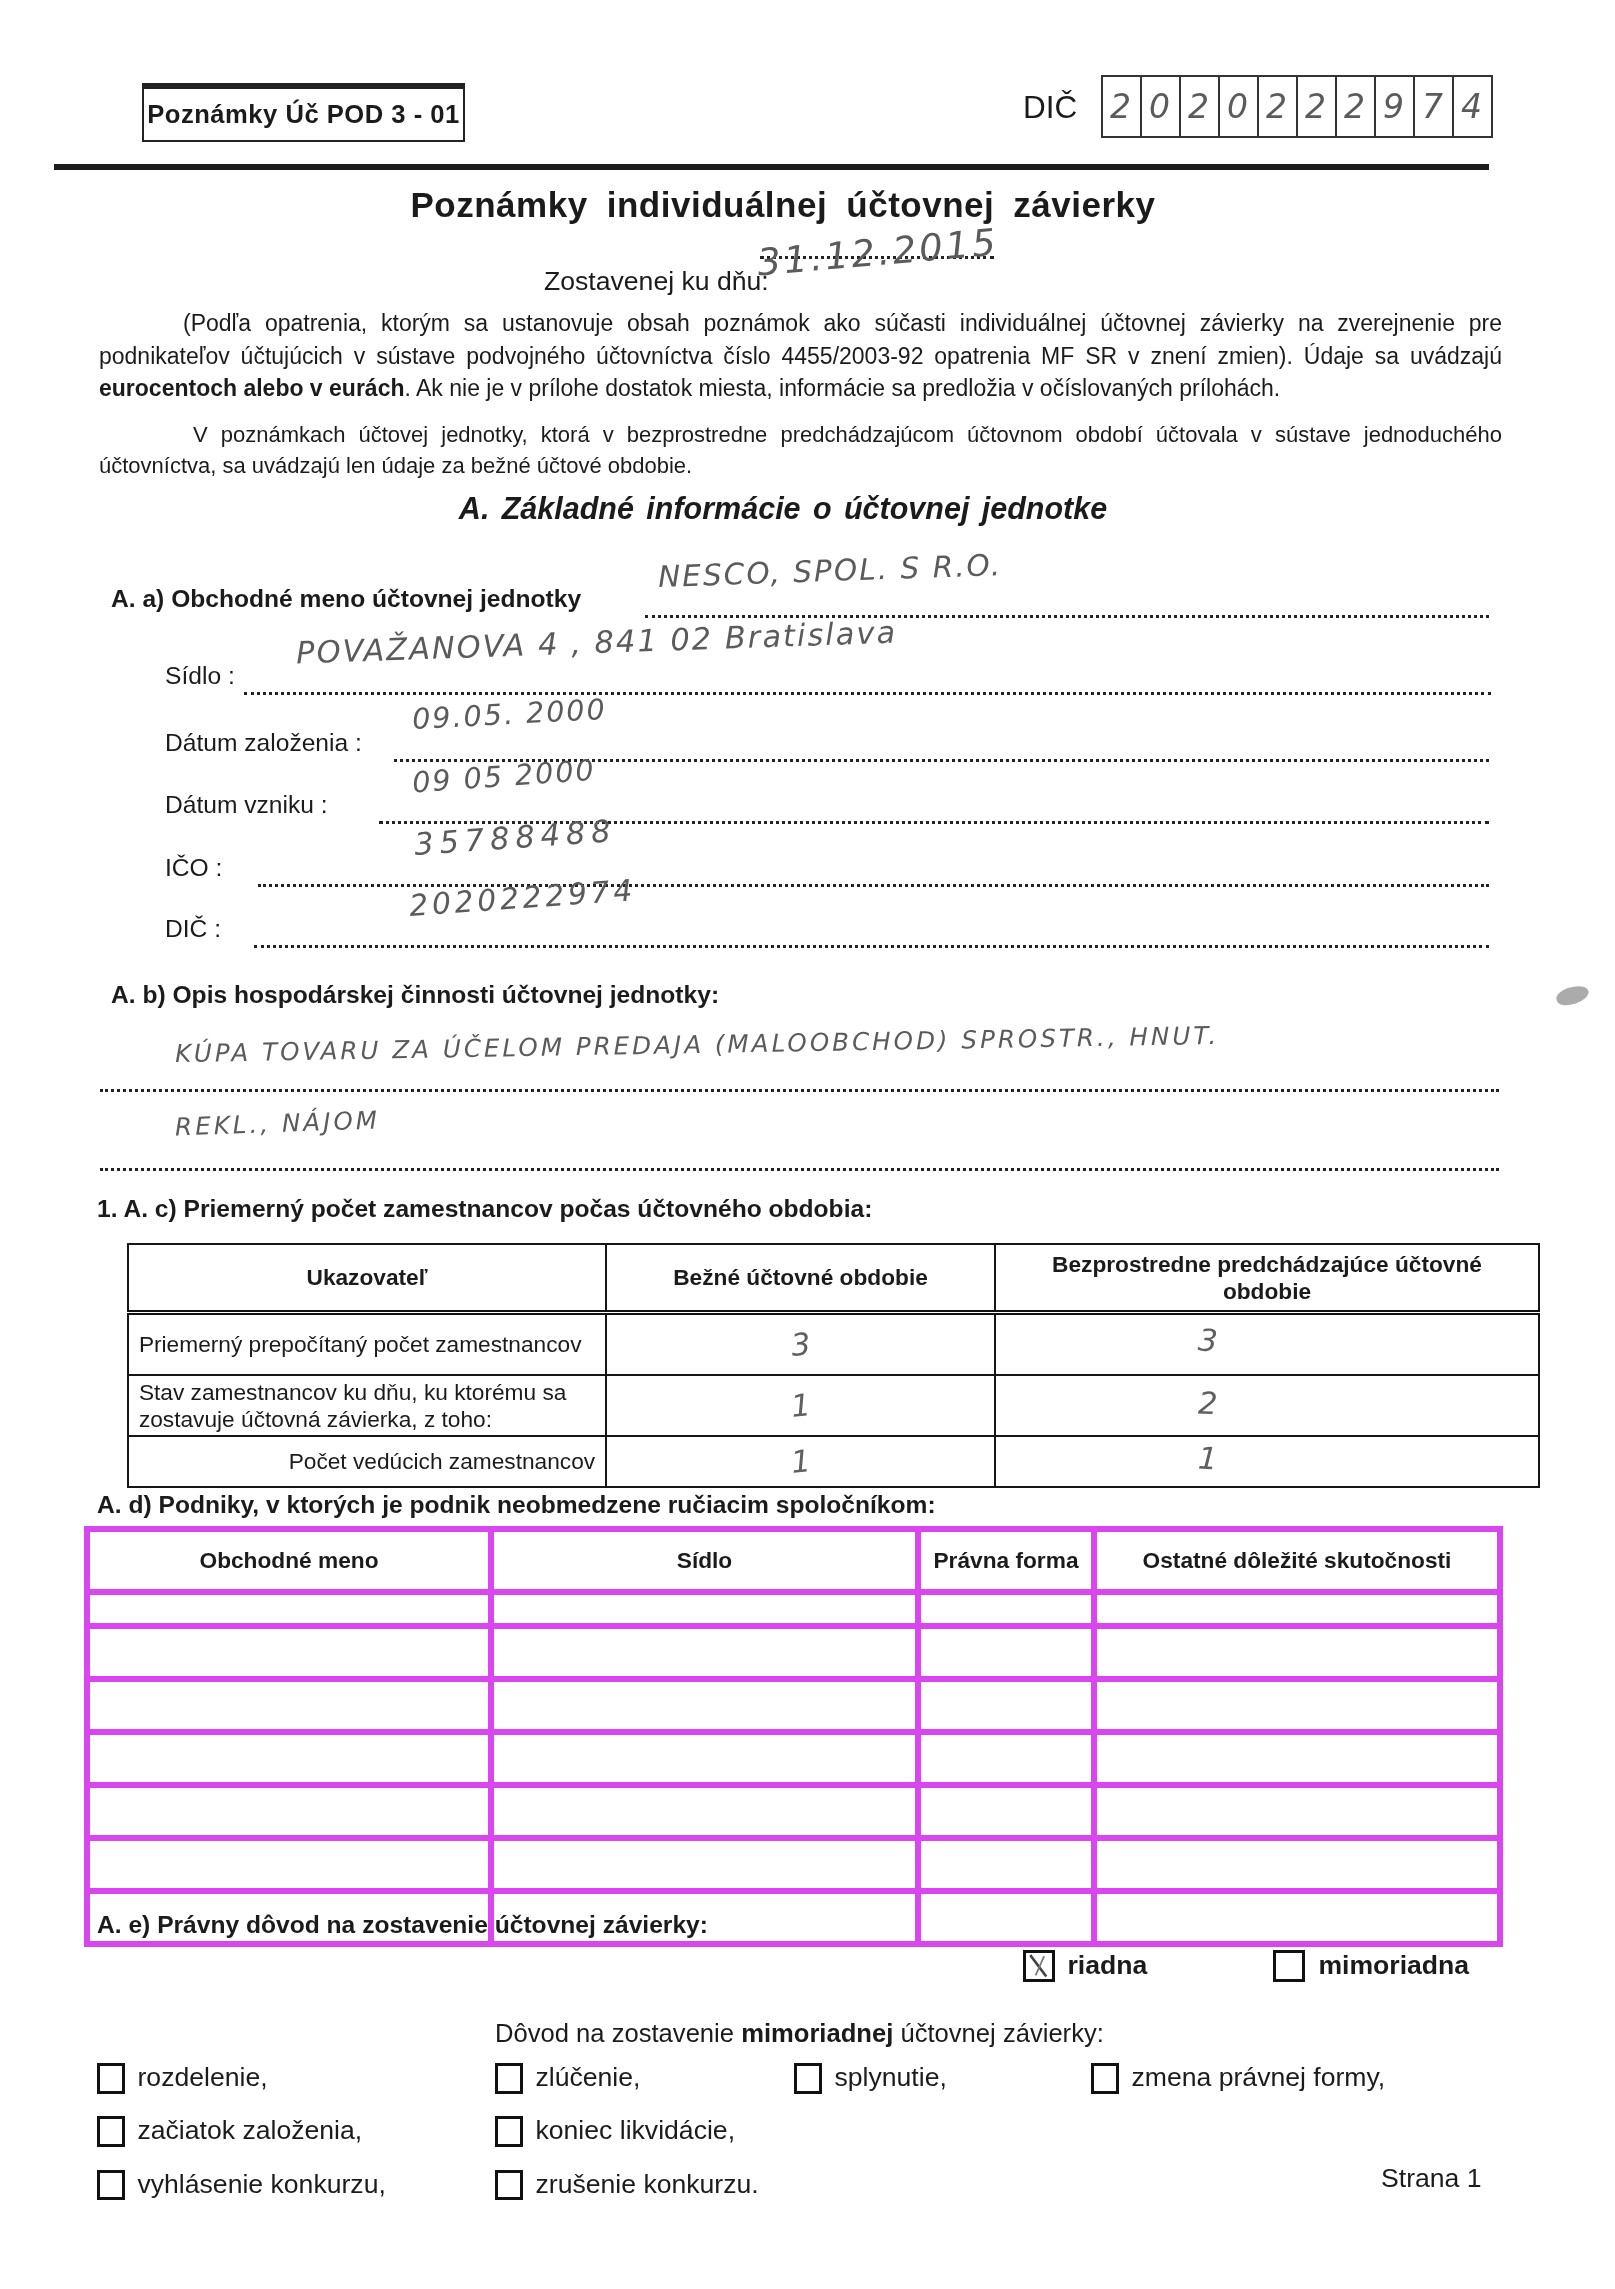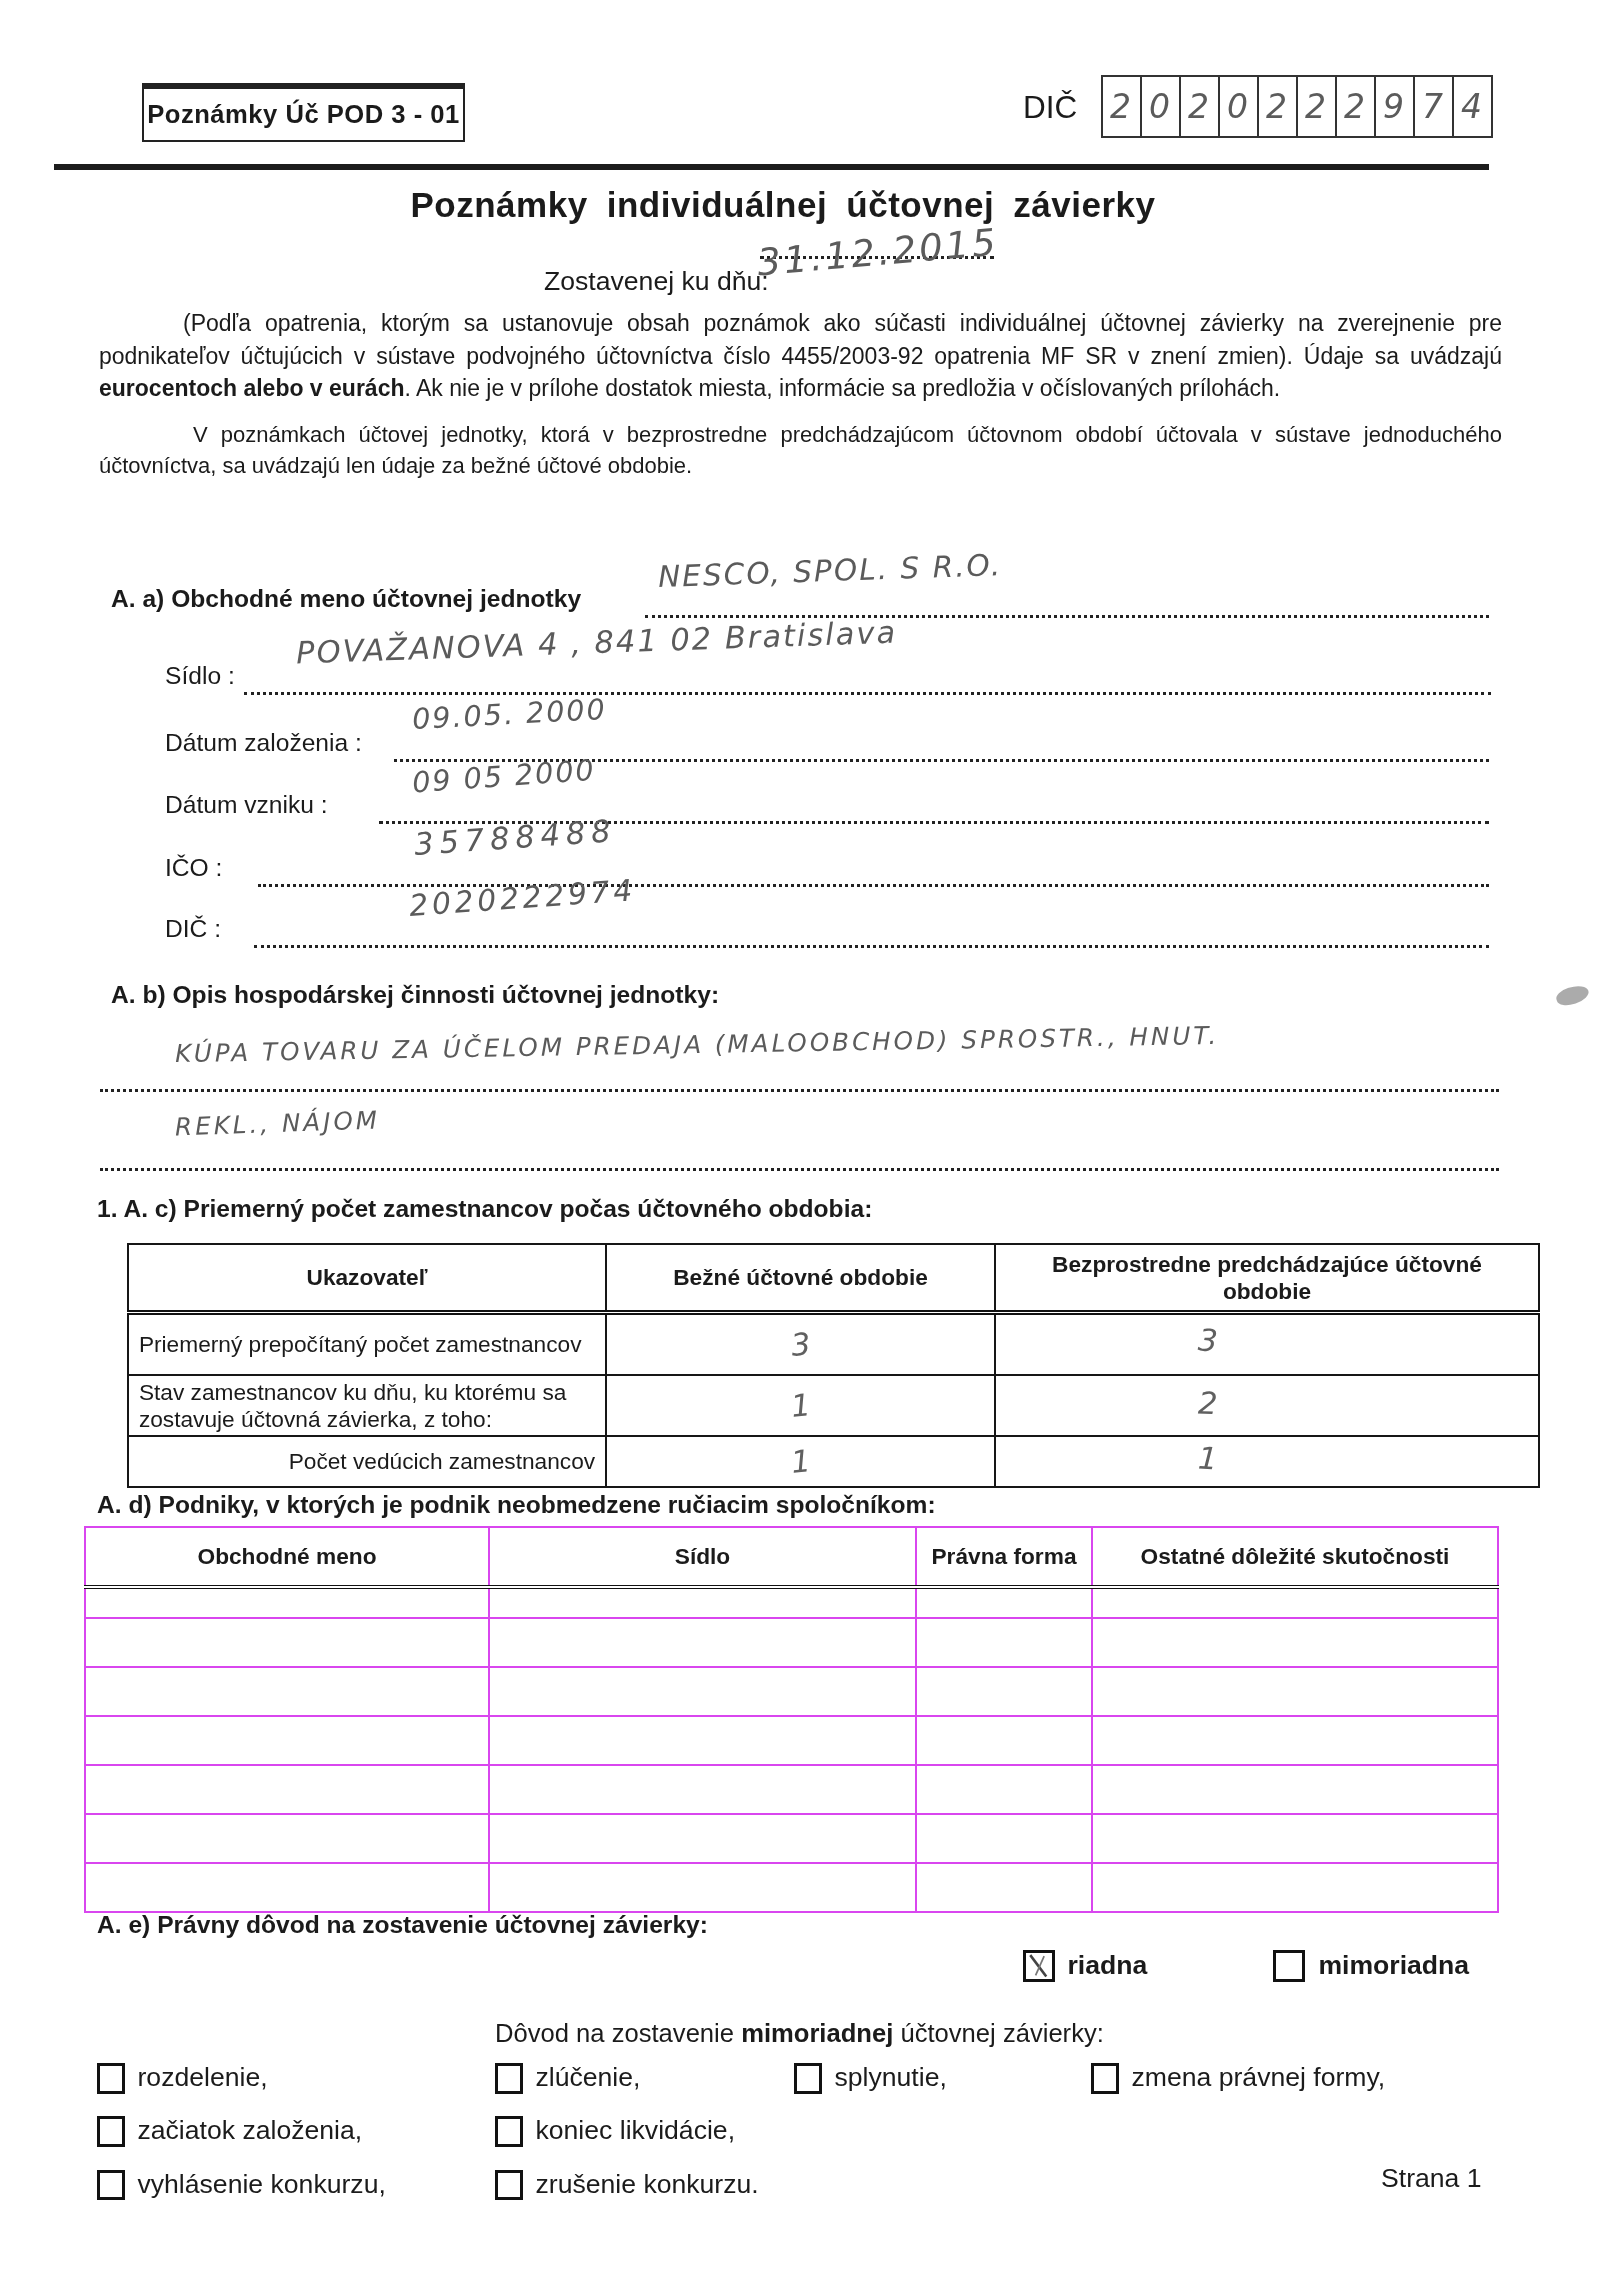--- a/index.html
+++ b/index.html
@@ -55,21 +55,21 @@
   table{border-collapse:collapse;}
   .t1{left:84px;top:1243px;}
   .t1 table{width:1411px;table-layout:fixed;margin-left:43px;}
   .t1 th,.t1 td{border:2px solid #161616;font-size:22.7px;padding:2px 9.9px;}
   .t1 thead th{height:61px;font-weight:bold;border-bottom:5.9px double #111;}
   .t1 td{height:55px;}
   .t1 tr.short td{height:45px;}
   .hv{font-family:"DejaVu Sans",sans-serif;font-style:italic;color:#606060;font-size:30.5px;display:inline-block;transform:rotate(-6deg);}
   .t2{left:84px;top:1526px;}
   .t2 table{width:1413px;table-layout:fixed;}
-  .t2 th,.t2 td{border:2px solid #d946ef;font-size:22.7px;padding:2px 7.9px;}
+  .t2 th,.t2 td{border:6px solid #d946ef;font-size:22.7px;padding:2px 7.9px;}
   .t2 thead th{height:53px;font-weight:bold;border-bottom:4.9px double #111;}
   .t2 td{height:43px;}
   .t2 tr.r-first td{height:23.6px;}
   
   .cbox{border:3px solid #111;background:#fff;}
   .cb-lg{width:25.6px;height:25.6px;}
   .cb-sm{width:21.7px;height:24.6px;}
   .cb-item{display:flex;align-items:flex-start;margin-bottom:22.7px;}
   .cb-item .cbox{margin-right:12.8px;flex:none;}
   .cb-item .cb-label{font-size:26.6px;line-height:28.6px;}
@@ -125,20 +125,21 @@
   <div class="abs rule"></div>
 
   <div class="abs title">Poznámky individuálnej účtovnej závierky</div>
   <div class="abs compiled-label">Zostavenej ku dňu:</div>
   <div class="abs compiled-dots dots"></div>
   <div class="abs compiled-date hand">31.12.2015</div>
 
   <div class="abs para1"><span>(Podľa opatrenia, ktorým sa ustanovuje obsah poznámok ako súčasti individuálnej účtovnej závierky na zverejnenie pre podnikateľov účtujúcich v sústave podvojného účtovníctva číslo 4455/2003-92 opatrenia MF SR v znení zmien). Údaje sa uvádzajú </span><span class="b">eurocentoch alebo v eurách</span><span>. Ak nie je v prílohe dostatok miesta, informácie sa predložia v očíslovaných prílohách.</span></div>
   <div class="abs para2">V poznámkach účtovej jednotky, ktorá v bezprostredne predchádzajúcom účtovnom období účtovala v sústave jednoduchého účtovníctva, sa uvádzajú len údaje za bežné účtové obdobie.</div>
 
+  <div class="abs section-a">A. Základné informácie o  účtovnej jednotke</div>
 
   <div class="abs flabel b" style="left:111px;top:585px;">A. a) Obchodné meno účtovnej jednotky</div>
   <div class="abs dots" style="left:645px;top:585px;width:844px;height:29.6px;"></div>
   <div class="abs hand" style="left:658px;top:554px;font-size:29.6px;transform:rotate(-2deg);">NESCO, SPOL. S R.O.</div>
 
   <div class="abs flabel" style="left:165px;top:662px;">Sídlo :</div>
   <div class="abs dots" style="left:244px;top:662px;width:1247px;height:29.6px;"></div>
   <div class="abs hand" style="left:296px;top:625px;font-size:30.5px;transform:rotate(-2deg);">POVAŽANOVA 4 , 841 02 Bratislava</div>
 
   <div class="abs flabel" style="left:165px;top:729px;">Dátum založenia :</div>

